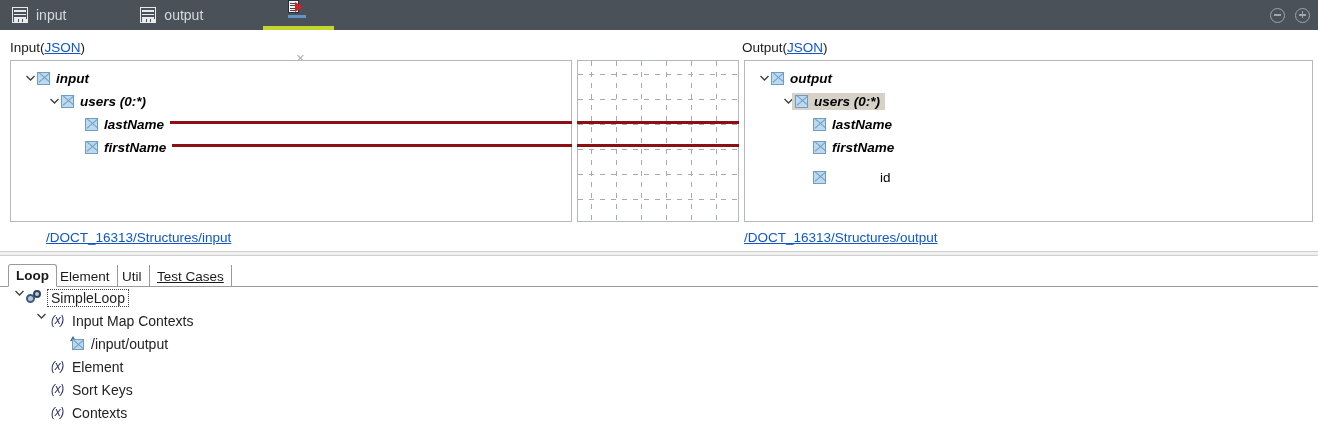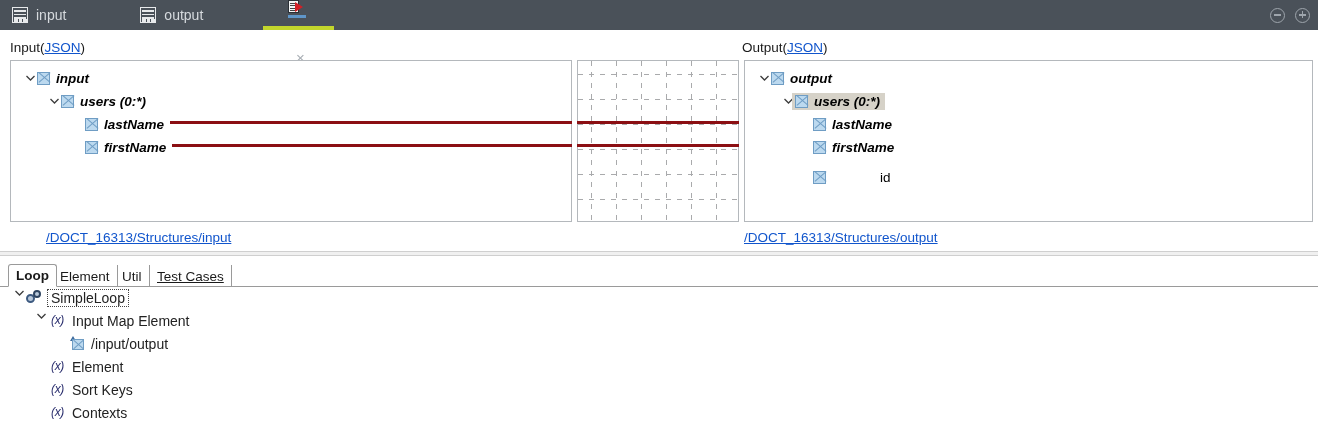--- a/index.html
+++ b/index.html
@@ -470,21 +470,21 @@
   <span class="blabel focus">SimpleLoop</span>
 </div>
 
 <div class="brow" style="left:34px; top:313px;">
   <span class="twist">
     <svg width="9" height="6" viewBox="0 0 9 6">
         <path d="M0.5 1 L4.5 5 L8.5 1" fill="none" stroke="#3c3c3c" stroke-width="1.3"></path>
       </svg>
   </span>
   <span class="ico-fx">(x)</span>
-  <span class="blabel">Input Map Element</span>
+  <span class="blabel">Input Map Contexts</span>
 </div>
 
 <div class="brow" style="left:70px; top:336px;">
   <span class="ico-xp">
     <span class="up"></span>
       <span class="sq"></span>
   </span>
   <span class="blabel">/input/output</span>
 </div>
 

